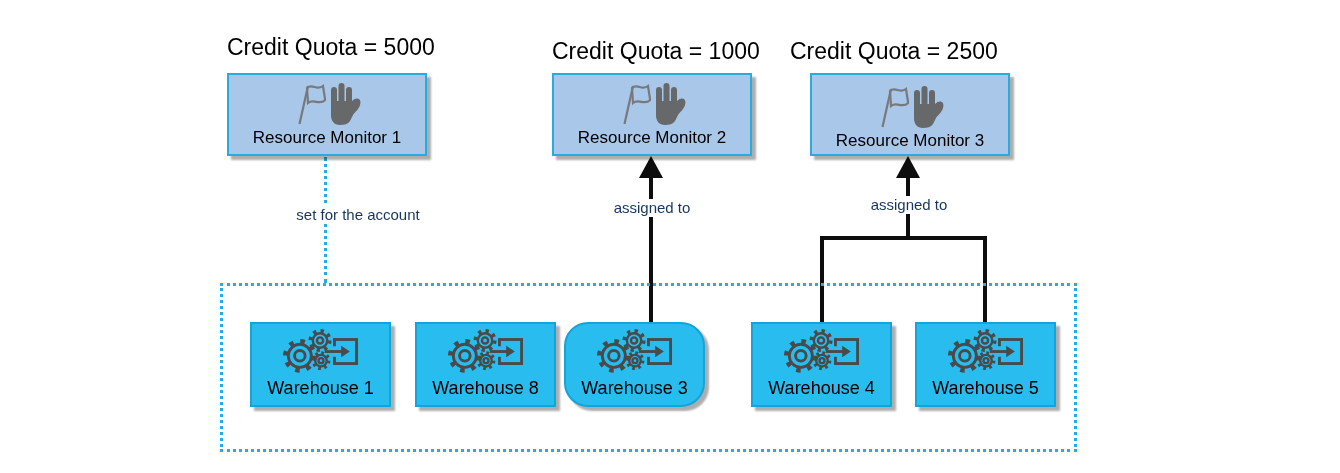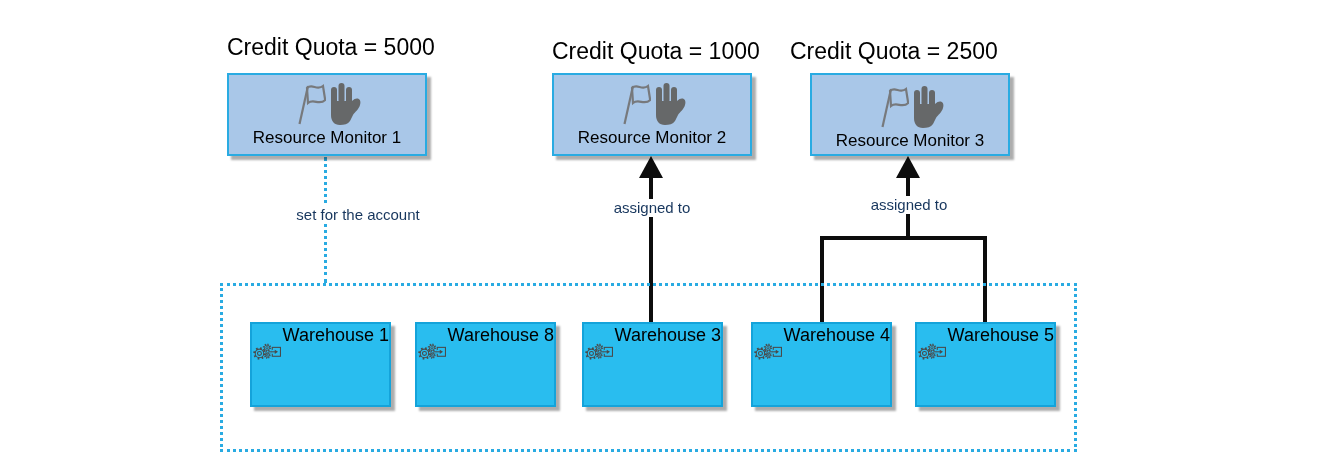--- a/index.html
+++ b/index.html
@@ -63,25 +63,25 @@
     position:absolute;left:220px;top:283px;width:851px;height:163px;
     border:3px dotted var(--accent_cyan,#29abe2);background:transparent;
   }
 
   
   .warehouse{
     position:absolute;top:322px;width:137px;height:81px;
     background:var(--warehouse_fill,#29bdef);
     border:2px solid var(--warehouse_border,#14a3da);
     box-shadow:4px 4px 2px rgba(0,0,0,.32);
-    display:flex;flex-direction:row;
+    display:flex;flex-direction:column;align-items:center;
   }
   .w1{left:250px;}
   .w2{left:415px;}
-  .w3{left:582px;}
+  .w3{left:564px;border-radius:24px;}
   .w4{left:751px;}
   .w5{left:915px;}
   .wh-icon{margin-top:3px;display:block;}
   .wh-name{font-size:18px;line-height:21px;margin-top:1px;white-space:nowrap;}
 </style>
 </head>
 <body>
 
 <div class="canvas">
 

